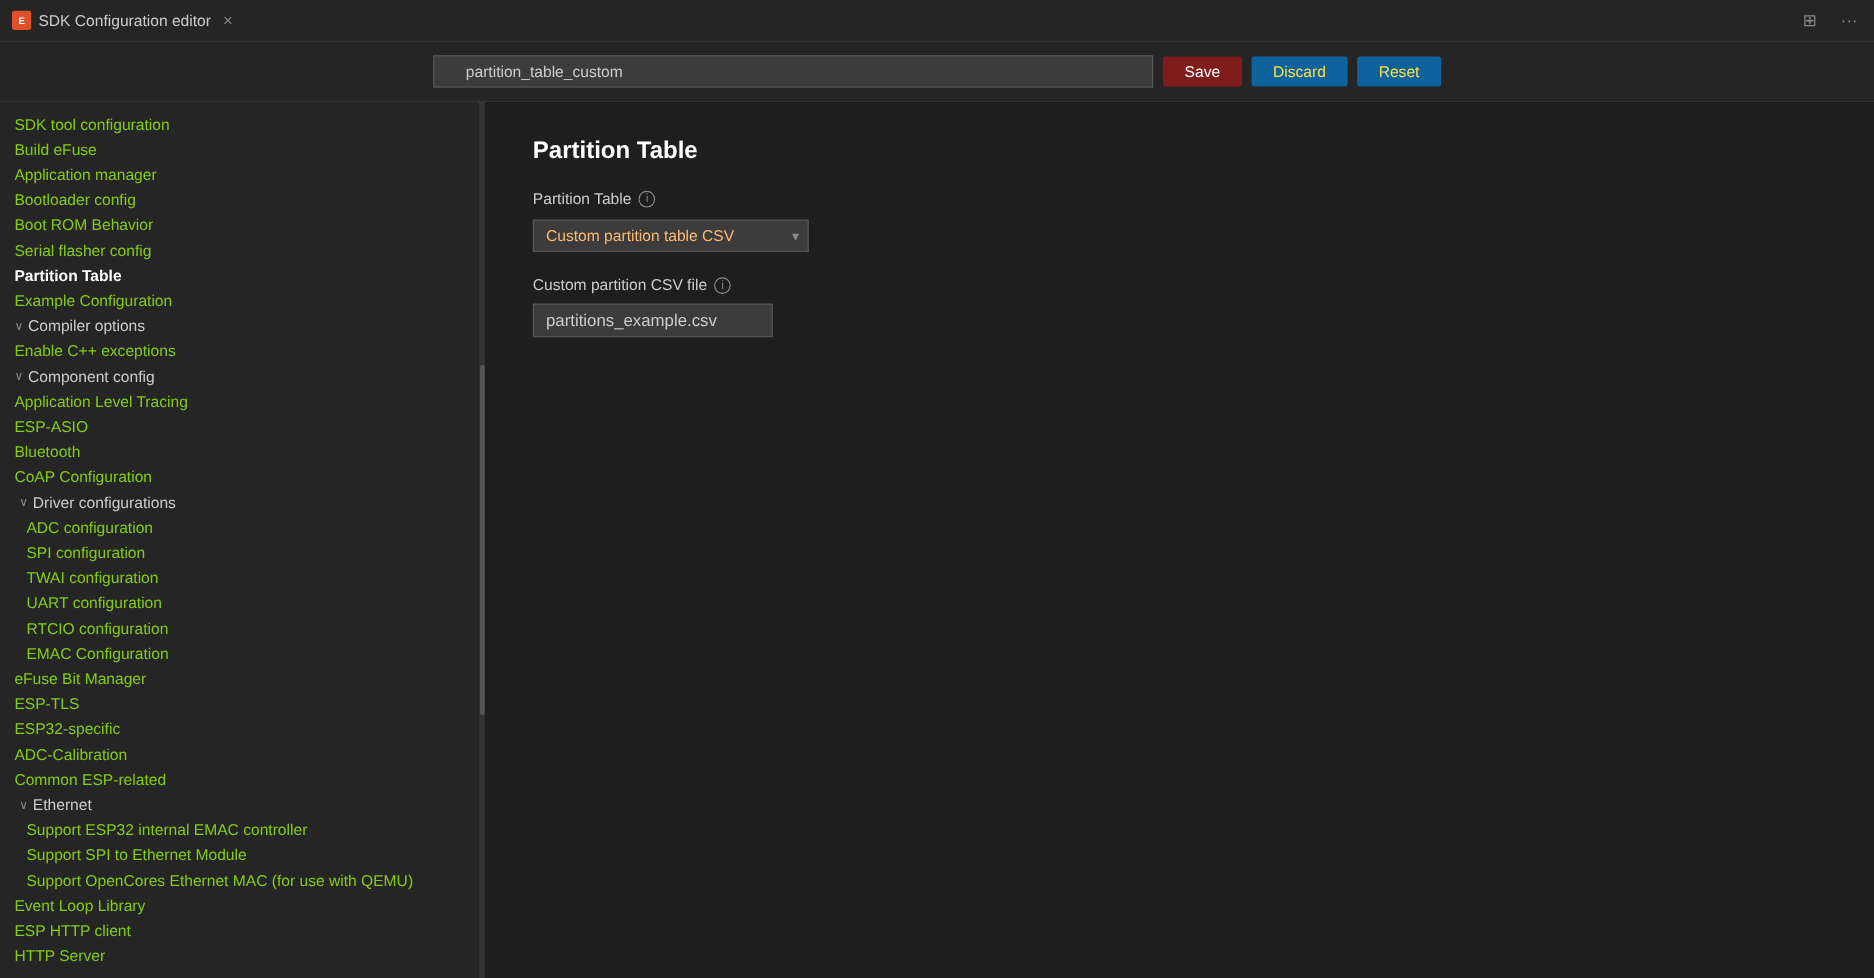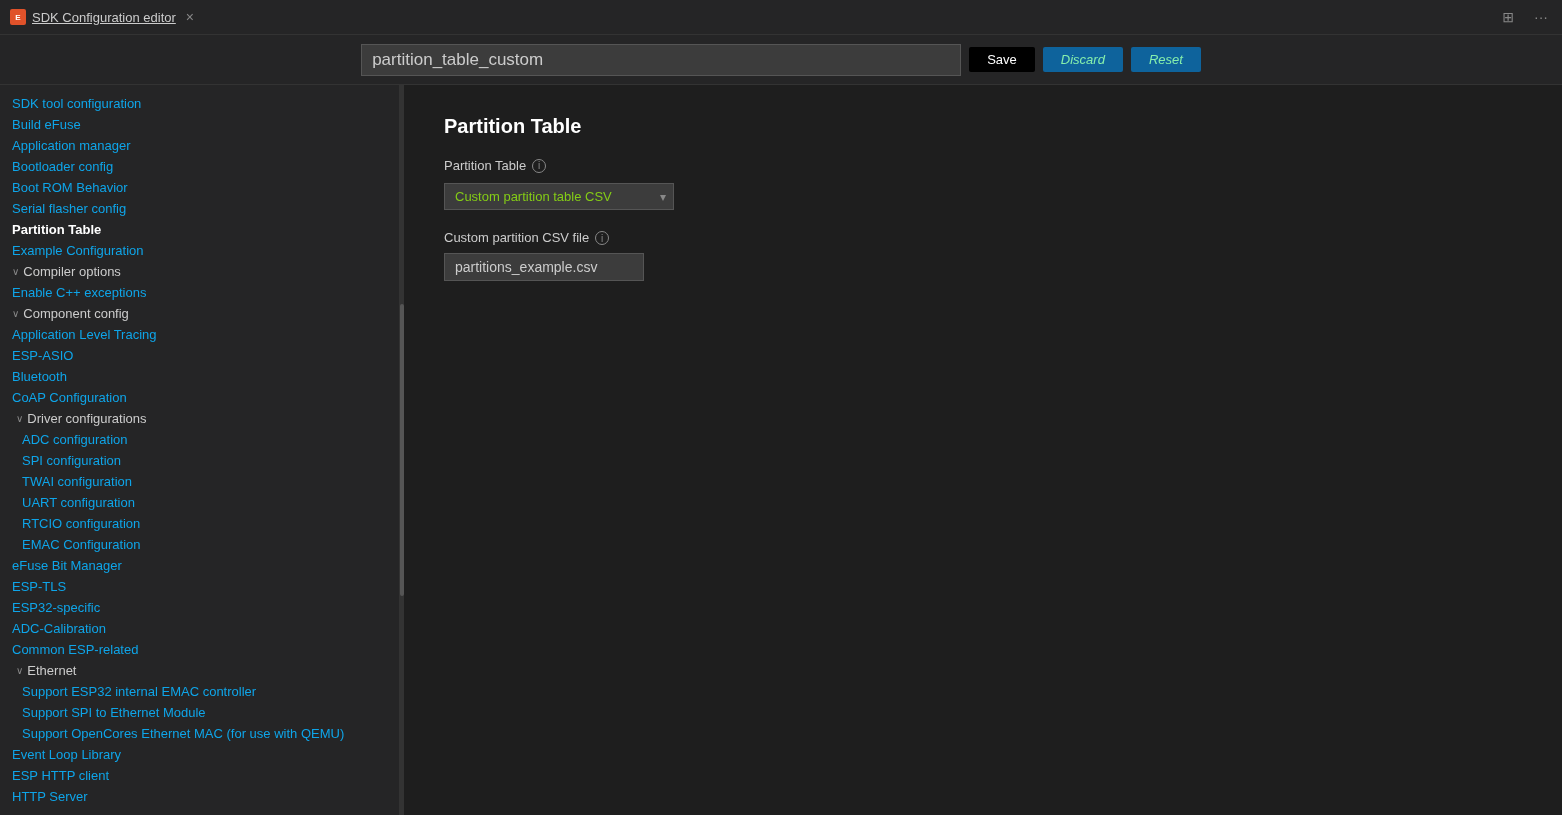--- a/index.html
+++ b/index.html
@@ -40,21 +40,20 @@
       align-items: center;
       justify-content: center;
       font-size: 10px;
       color: white;
       font-weight: bold;
       flex-shrink: 0;
     }
     .title-text {
       color: #cccccc;
       font-size: 13px;
-      text-decoration: underline;
     }
     .close-tab-btn {
       background: none;
       border: none;
       color: #888;
       cursor: pointer;
       font-size: 14px;
       padding: 2px 4px;
       line-height: 1;
     }
@@ -79,41 +78,40 @@
       justify-content: center;
       gap: 8px;
       flex-shrink: 0;
       border-bottom: 1px solid #333;
       padding: 0 20px;
     }
     .search-input {
       background: #3c3c3c;
       border: 1px solid #555;
       color: #cccccc;
-      padding: 5px 10px;
-      font-size: 17px;
+      padding: 5px 26px;
+      font-size: 13px;
       width: 600px;
       outline: none;
     }
     .btn {
       padding: 5px 18px;
       font-size: 13px;
       border: none;
       cursor: pointer;
       border-radius: 2px;
       font-weight: 500;
     }
     .btn-primary {
-      background: #000000;
+      background: #7f1d1d;
       color: white;
     }
     .btn-secondary {
       background: #0e639c;
-      color: #86efac;
-      font-style: italic;
+      color: #fde047;
     }
 
     
     .main-layout {
       display: flex;
       flex: 1;
       overflow: hidden;
     }
 
     
@@ -125,21 +123,21 @@
       padding: 8px 0;
       border-right: 1px solid #333;
     }
     .sidebar::-webkit-scrollbar { width: 6px; }
     .sidebar::-webkit-scrollbar-track { background: #252526; }
     .sidebar::-webkit-scrollbar-thumb { background: #555; border-radius: 3px; }
 
     .sidebar-item {
       padding: 3px 12px;
       cursor: pointer;
-      color: #0ea5e9;
+      color: #84cc16;
       font-size: 13px;
       white-space: nowrap;
       overflow: hidden;
       text-overflow: ellipsis;
     }
     .sidebar-item.active {
       color: #ffffff;
       font-weight: bold;
     }
     .sidebar-item.indent-1 { }
@@ -219,21 +217,21 @@
 
     .dropdown-wrapper {
       position: relative;
       display: inline-flex;
       align-items: center;
       margin-bottom: 20px;
     }
     .dropdown-select {
       background: #3c3c3c;
       border: 1px solid #555;
-      color: #84cc16;
+      color: #fdba74;
       padding: 5px 30px 5px 10px;
       font-size: 13px;
       appearance: none;
       cursor: pointer;
       outline: none;
       min-width: 220px;
     }
     .dropdown-arrow {
       position: absolute;
       right: 8px;

